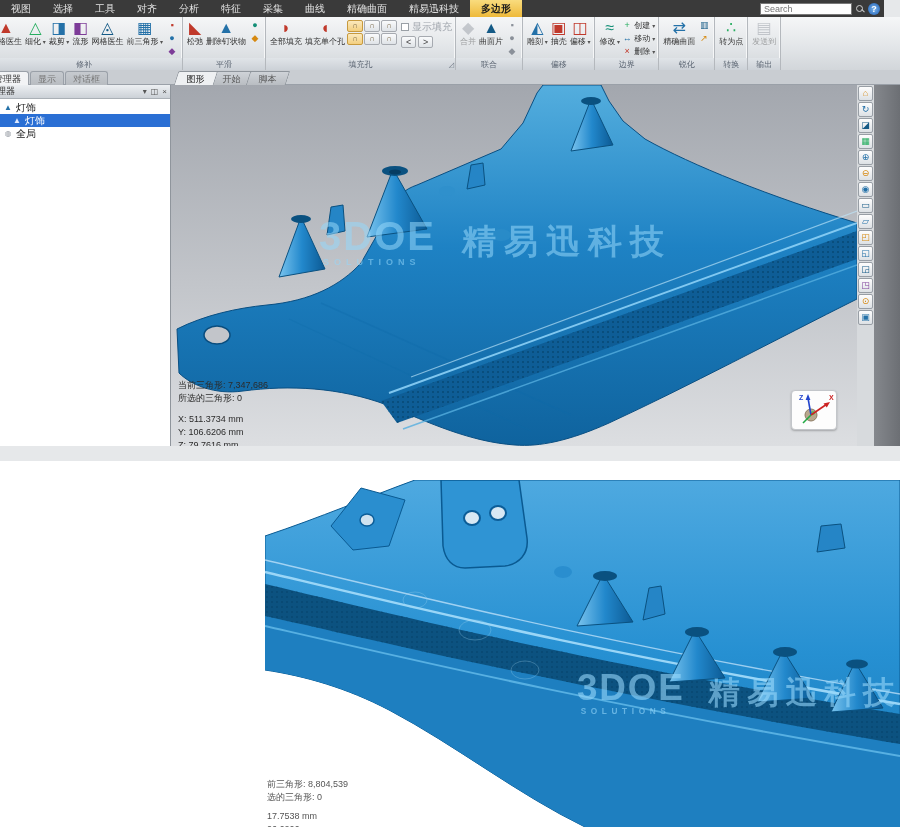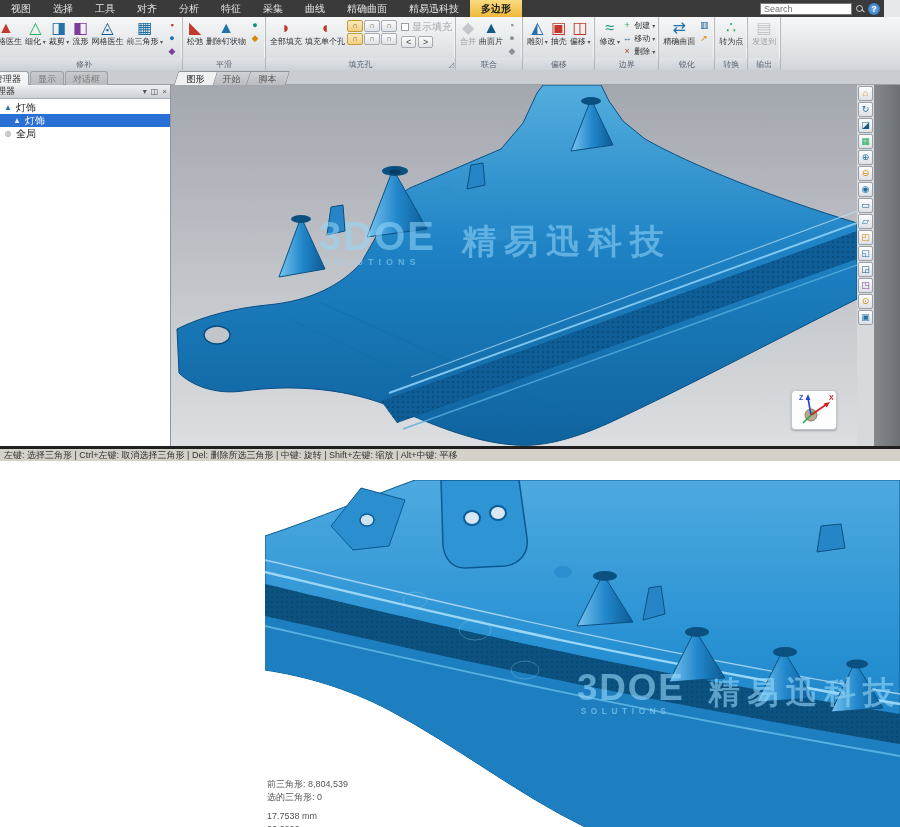--- a/index.html
+++ b/index.html
@@ -402,20 +402,28 @@
       <ellipse cx="276" cy="106" rx="8" ry="5" fill="#2f90cc"></ellipse>
       <ellipse cx="330" cy="150" rx="10" ry="6" fill="#2a8cc8" opacity=".8"></ellipse>
     </svg>
 
     <div class="watermark wm-main">
       <span class="wm-brand">3DOE</span>
       <span class="wm-sub">SOLUTIONS</span>
       <span class="wm-cn">精易迅科技</span>
     </div>
 
+    <div class="stats">
+      <div>当前三角形: 7,347,686</div>
+      <div>所选的三角形: 0</div>
+      <div class="gap"></div>
+      <div>X: 511.3734 mm</div>
+      <div>Y: 106.6206 mm</div>
+      <div>Z: 79.7616 mm</div>
+    </div>
 
     <div class="axisbox">
       <svg width="44" height="38" viewBox="0 0 44 38">
         <circle cx="19" cy="24" r="6" fill="#b9a88e" stroke="#8d7c64"></circle>
         <circle cx="21" cy="22" r="2" fill="#58c058"></circle>
         <line x1="19" y1="24" x2="16" y2="7" stroke="#2244cc" stroke-width="1.6"></line>
         <path d="M16,3 L13.6,9 L18.4,9 Z" fill="#2244cc"></path>
         <line x1="19" y1="24" x2="35" y2="13" stroke="#cc2222" stroke-width="1.6"></line>
         <path d="M38,11 L31.5,12.5 L34.8,16.4 Z" fill="#cc2222"></path>
         <line x1="19" y1="24" x2="11" y2="32" stroke="#22aa44" stroke-width="1.6"></line>
@@ -437,23 +445,20 @@
     <div class="vtool c-blue">▱</div>
     <div class="vtool c-orange">◰</div>
     <div class="vtool c-blue">◱</div>
     <div class="vtool c-dblue">◲</div>
     <div class="vtool c-purple">◳</div>
     <div class="vtool c-orange">⊙</div>
     <div class="vtool c-blue">▣</div>
   </div>
   <div class="rstrip"></div>
 
-  <div class="statusbar">
-    <span>左键: 选择三角形 | Ctrl+左键: 取消选择三角形 | Del: 删除所选三角形 | 中键: 旋转 | Shift+左键: 缩放 | Alt+中键: 平移</span>
-  </div>
 </div>
 
 <div class="bottomvp">
   <svg width="635" height="347" viewBox="0 0 635 347">
     <defs>
       <linearGradient id="gBodyB" x1="0" y1="0" x2="0" y2="1">
         <stop offset="0" stop-color="#4ea9e0"></stop>
           <stop offset=".5" stop-color="#2690d2"></stop>
           <stop offset="1" stop-color="#1877b6"></stop>
       </linearGradient>

